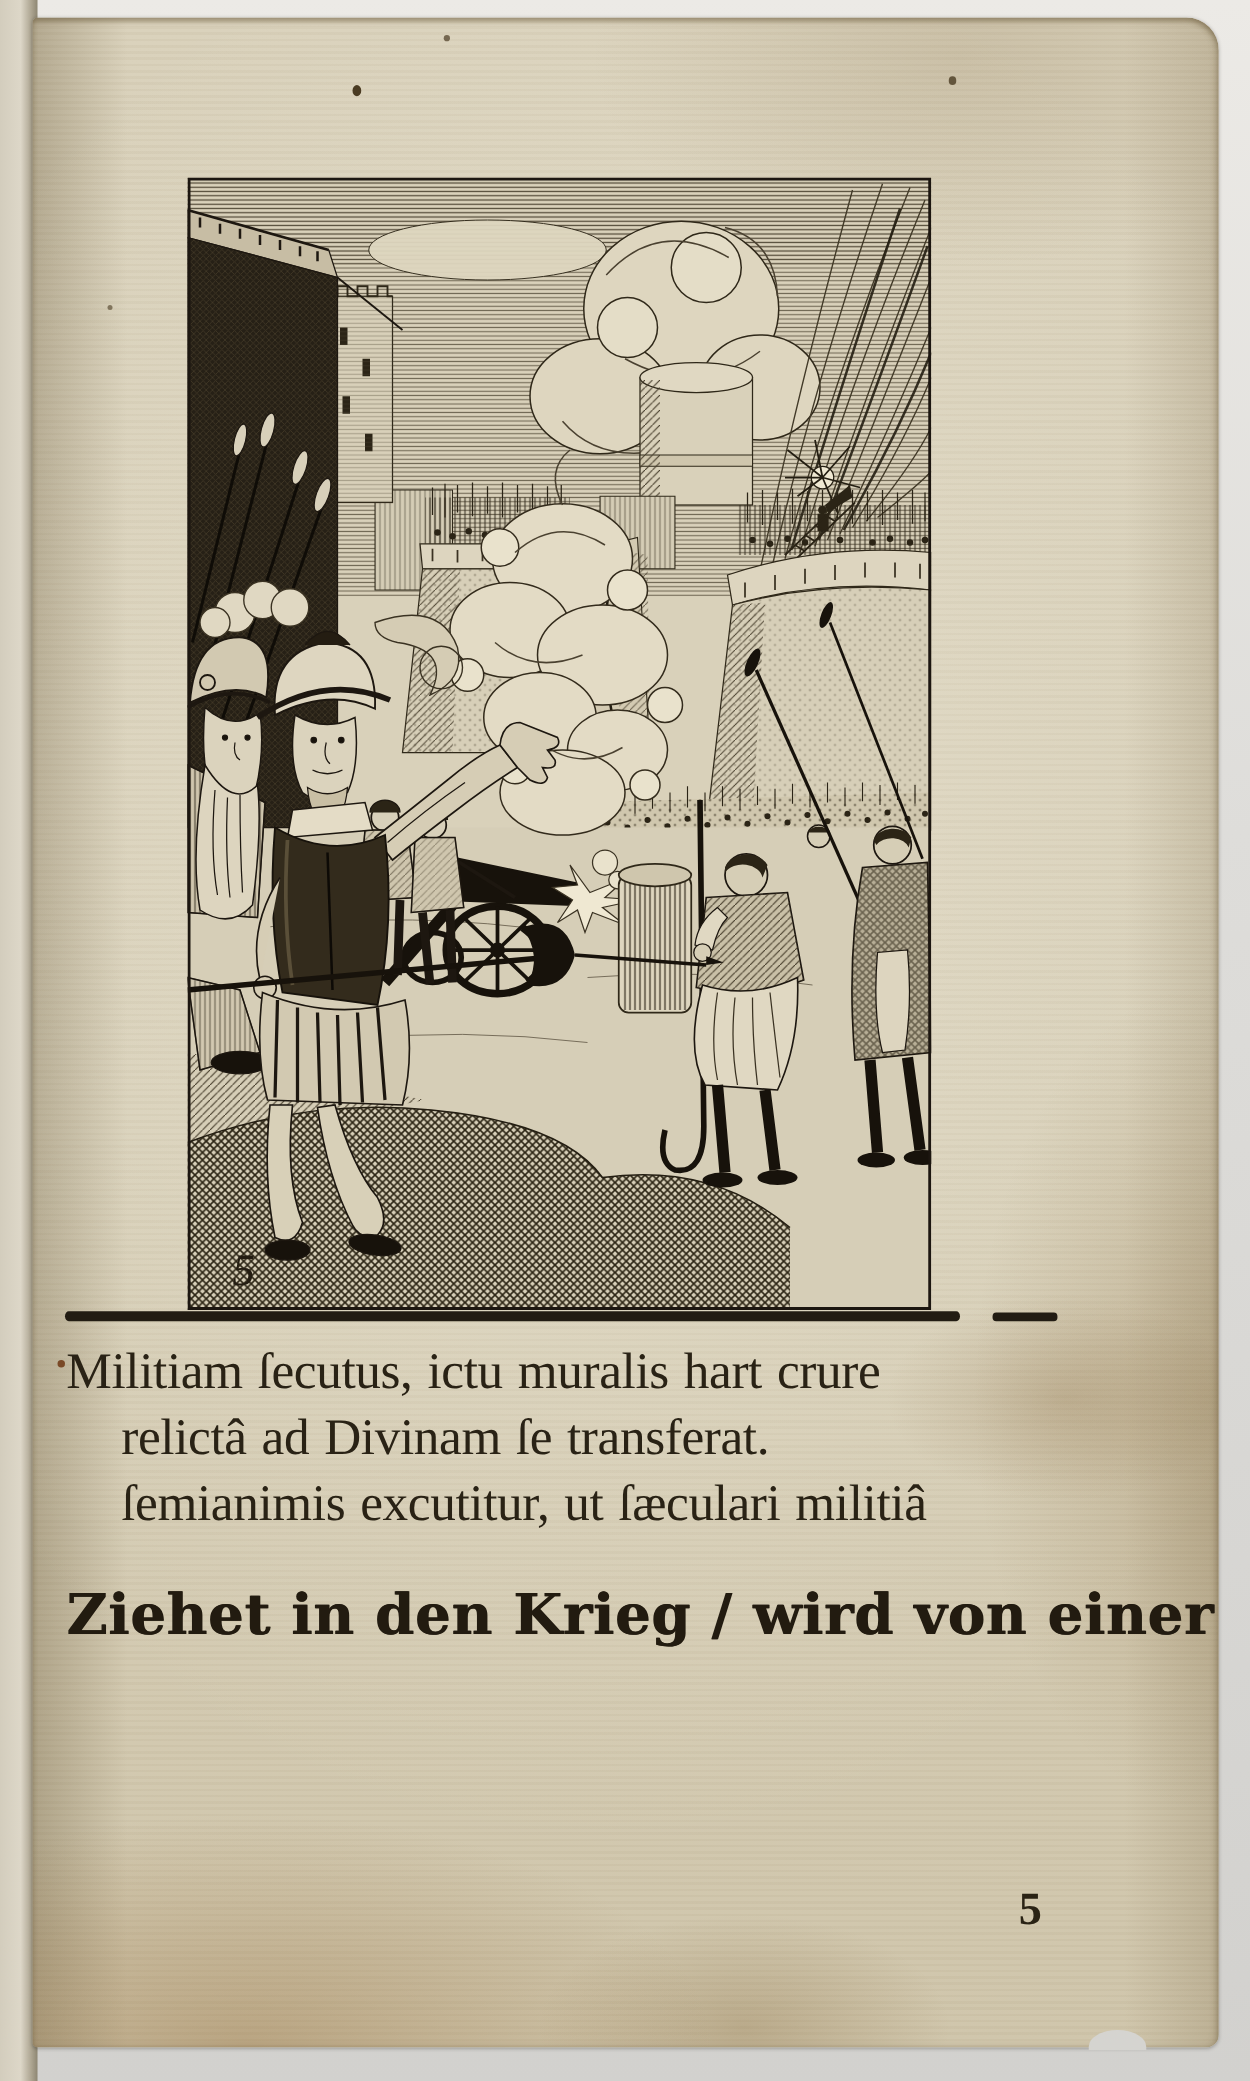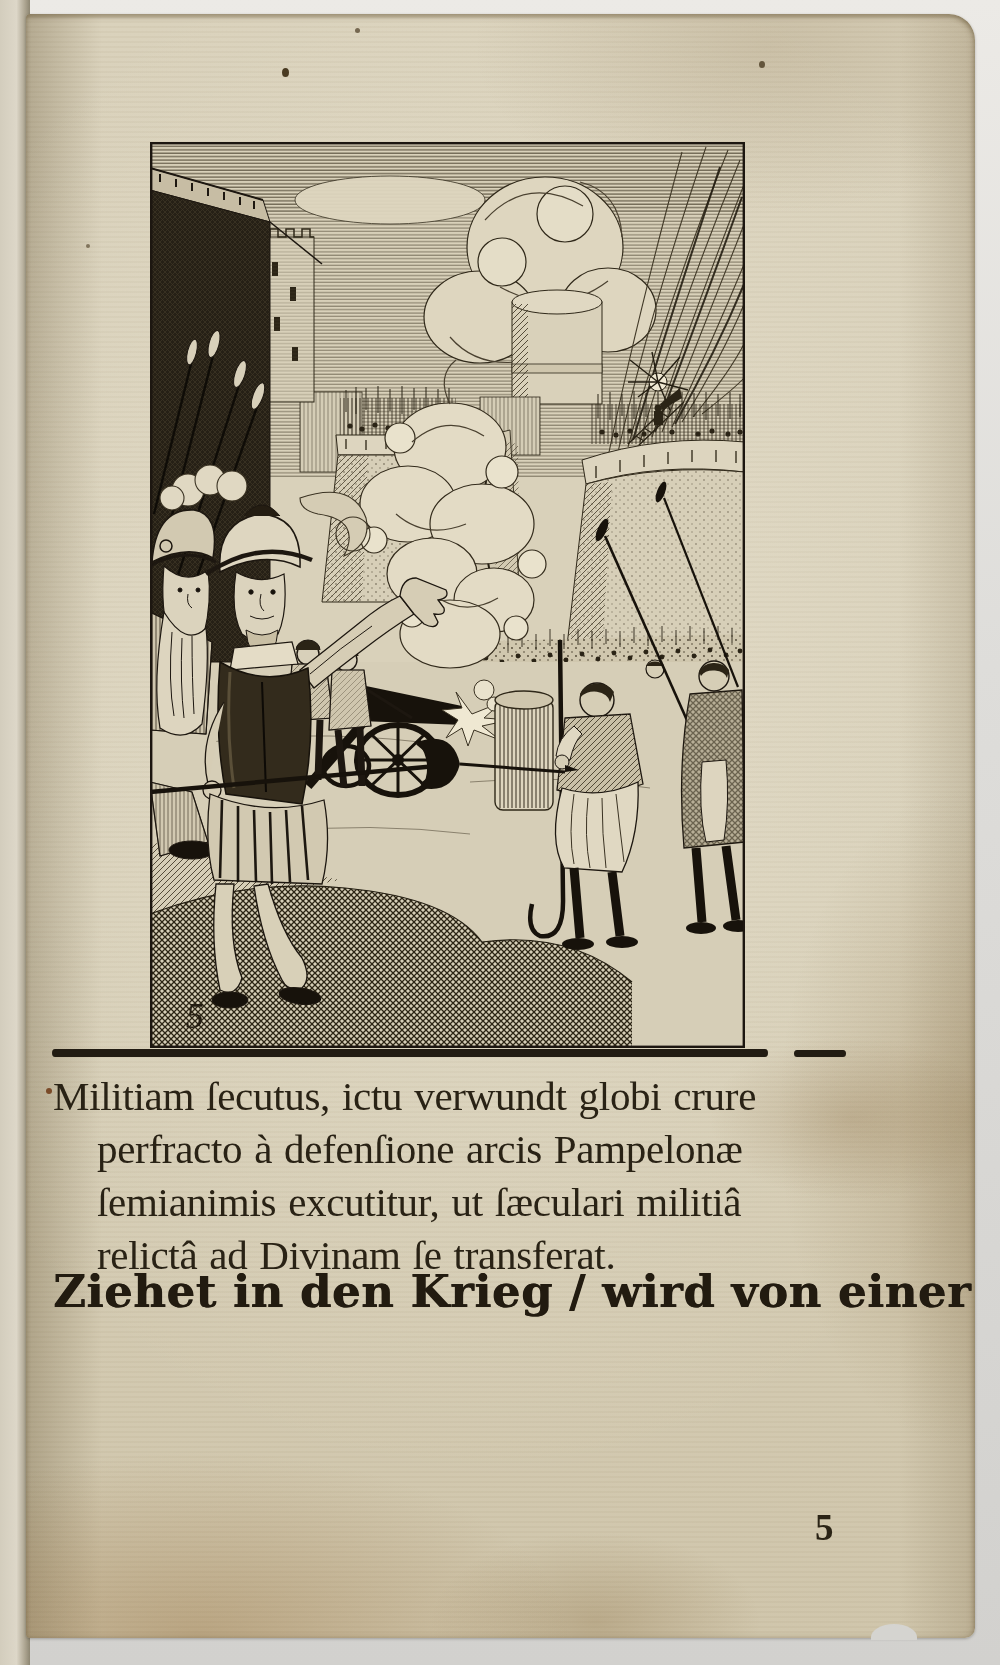--- a/index.html
+++ b/index.html
@@ -423,24 +423,23 @@
       <text x="36" y="886" font-size="36" font-style="italic" fill="#241d12" stroke="none">5</text>
 
       <rect x="1.2" y="1.2" width="592.6" height="903.6" fill="none" stroke="#1c1610" stroke-width="2.4"></rect>
     </svg>
   </div>
 
   <div class="rule"></div>
   <div class="rule-dash"></div>
 
   <div class="latin">
-    <div>Militiam ſecutus, ictu verwundt globi crure</div>
-    <div class="indent">perfracto à defenſione arcis Pampelonæ</div>
+    <div>Militiam ſecutus, ictu muralis hart crure</div>
+    <div class="indent">relictâ ad Divinam ſe transferat.</div>
     <div class="indent">ſemianimis excutitur, ut ſæculari militiâ</div>
-    <div class="indent">relictâ ad Divinam ſe transferat.</div>
   </div>
 
   <div class="german">
     <div>Ziehet in den Krieg / wird von einer</div>
   </div>
 
   <div class="pagenum">5</div>
 
   <div class="notch" style="left:845px;top:1610px;width:46px;height:16px"></div>
 </div>

